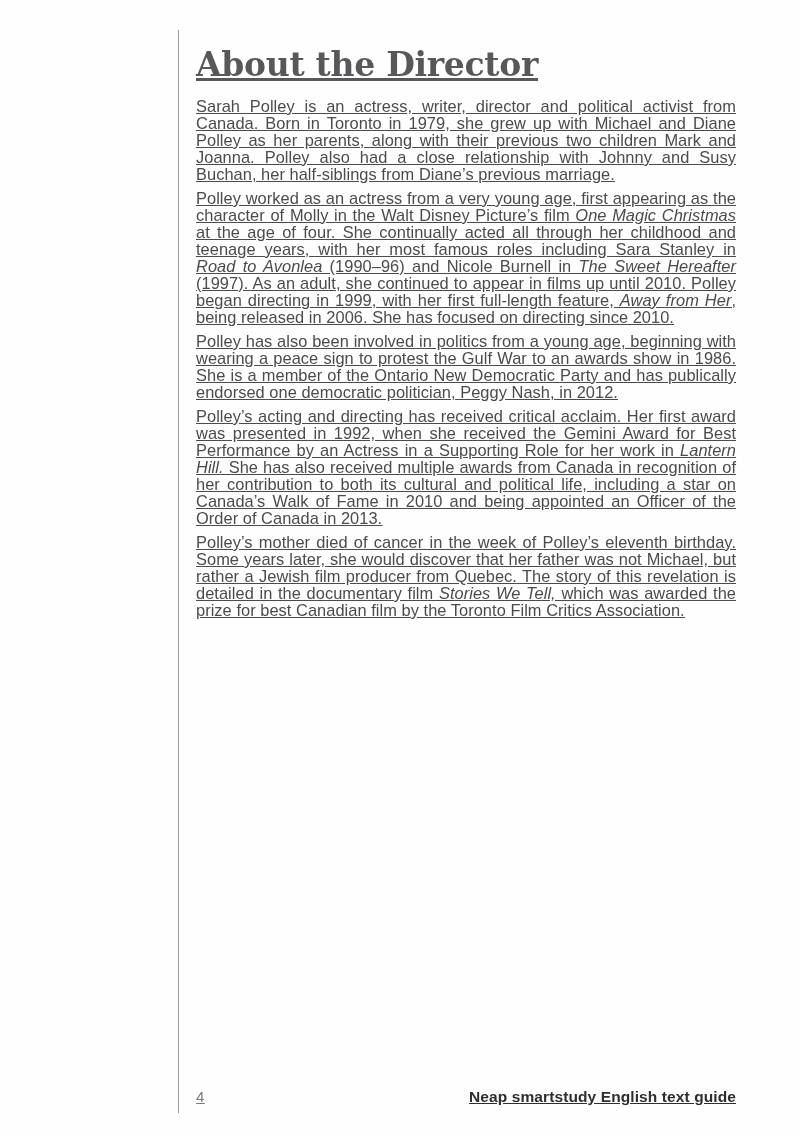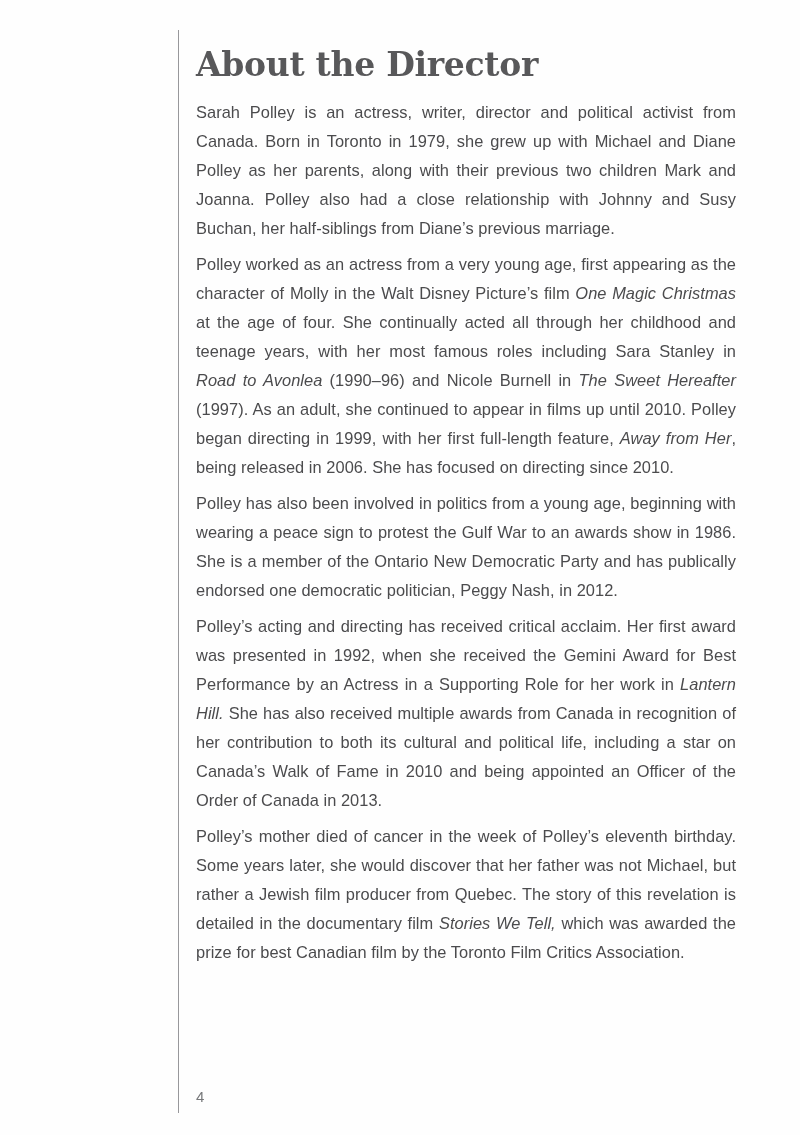--- a/index.html
+++ b/index.html
@@ -1,15 +1,15 @@
 <!DOCTYPE html>
 <html style="--page-bg: #fefefe; --title-color: #58585a; --body-color: #4b4b4d; --rule-color: #98989b; --pagenum-color: #77787a; --footer-color: #2e2e30;"><head>
 <meta charset="utf-8">
 <style>
-  * { margin: 0; padding: 0; box-sizing: border-box; }
+  * { margin: 0; padding: 0; box-sizing: border-box; text-decoration: underline; }
 
   html, body {
     width: 800px;
     height: 1135px;
     background: #ffffff;
     font-family: "Liberation Sans", sans-serif;
   }
 
   .page {
     position: relative;
@@ -40,21 +40,21 @@
     font-weight: bold;
     font-size: 33px;
     line-height: 1.18;
     color: var(--title-color, #58585a);
     letter-spacing: -0.3px;
     margin-bottom: 13px;
   }
 
   .body-text p.para {
     font-size: 16.4px;
-    line-height: 29px;
+    line-height: 17px;
     color: var(--body-color, #4b4b4d);
     text-align: justify;
     margin-bottom: 7px;
     letter-spacing: 0.05px;
   }
 
   .body-text p.para em {
     font-style: italic;
   }
 
@@ -94,15 +94,16 @@
         <p class="para"><span>Sarah Polley is an actress, writer, director and political activist from Canada. Born in Toronto in 1979, she grew up with Michael and Diane Polley as her parents, along with their previous two children Mark and Joanna. Polley also had a close relationship with Johnny and Susy Buchan, her half-siblings from Diane’s previous marriage.</span></p>
         <p class="para"><span>Polley worked as an actress from a very young age, first appearing as the character of Molly in the Walt Disney Picture’s film </span><em>One Magic Christmas</em><span> at the age of four. She continually acted all through her childhood and teenage years, with her most famous roles including Sara Stanley in </span><em>Road to Avonlea</em><span> (1990–96) and Nicole Burnell in </span><em>The Sweet Hereafter</em><span> (1997). As an adult, she continued to appear in films up until 2010. Polley began directing in 1999, with her first full-length feature, </span><em>Away from Her</em><span>, being released in 2006. She has focused on directing since 2010.</span></p>
         <p class="para"><span>Polley has also been involved in politics from a young age, beginning with wearing a peace sign to protest the Gulf War to an awards show in 1986. She is a member of the Ontario New Democratic Party and has publically endorsed one democratic politician, Peggy Nash, in 2012.</span></p>
         <p class="para"><span>Polley’s acting and directing has received critical acclaim. Her first award was presented in 1992, when she received the Gemini Award for Best Performance by an Actress in a Supporting Role for her work in </span><em>Lantern Hill.</em><span> She has also received multiple awards from Canada in recognition of her contribution to both its cultural and political life, including a star on Canada’s Walk of Fame in 2010 and being appointed an Officer of the Order of Canada in 2013.</span></p>
         <p class="para"><span>Polley’s mother died of cancer in the week of Polley’s eleventh birthday. Some years later, she would discover that her father was not Michael, but rather a Jewish film producer from Quebec. The story of this revelation is detailed in the documentary film </span><em>Stories We Tell,</em><span> which was awarded the prize for best Canadian film by the Toronto Film Critics Association.</span></p>
       </div>
   </div>
 
   <div class="footer">
     <span class="page-number">4</span>
+    <span class="footer-title">Neap smartstudy English text guide</span>
   </div>
 
 </div>
 
 </body></html>

